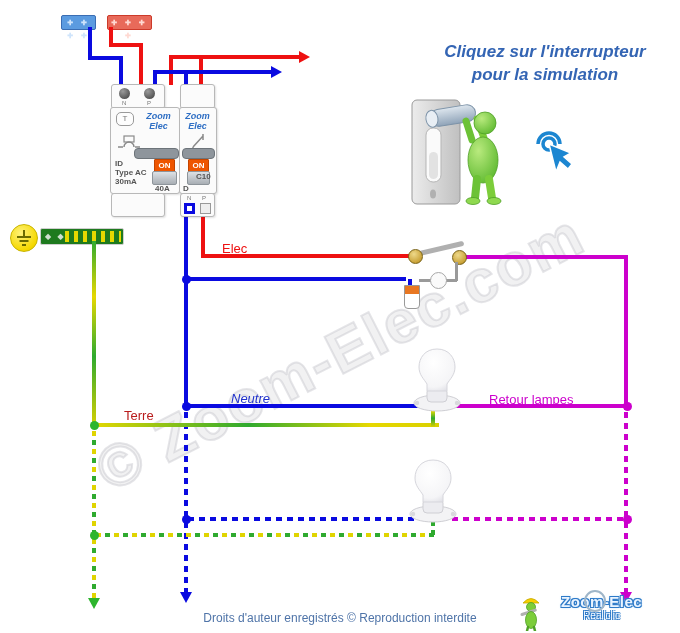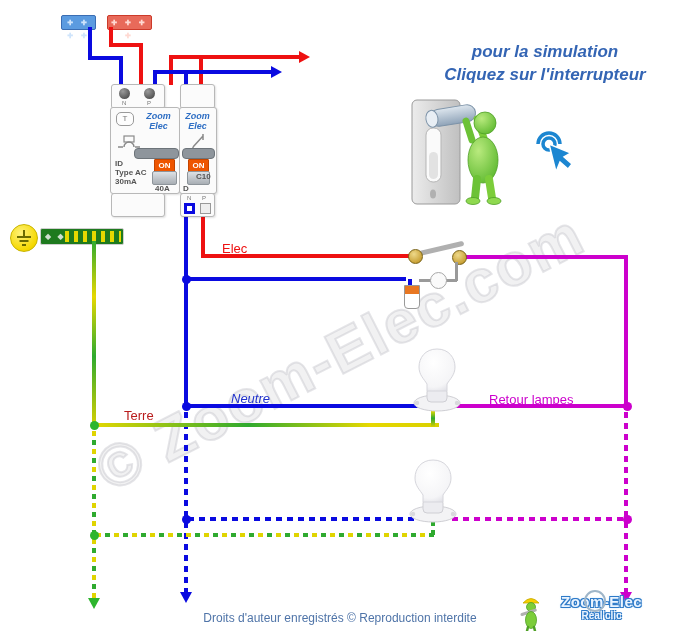--- a/index.html
+++ b/index.html
@@ -73,35 +73,35 @@
   .sw-lever{position:absolute;width:52px;height:5px;background:#b0b0b0;border-radius:3px;
        transform:rotate(-13deg);transform-origin:2px 2px;cursor:pointer;}
   .indic{position:absolute;width:15px;height:15px;border-radius:50%;background:#fafafa;border:1px solid #a8a8a8;}
   .conn{position:absolute;width:14px;height:22px;background:#fff;border:1px solid #999;
        border-radius:0 0 4px 4px;overflow:hidden;}
   .conn::before{content:"";position:absolute;left:0;top:0;right:0;height:8px;background:#e87722;}
   
   .logo{position:absolute;left:520px;top:593px;display:flex;align-items:flex-start;}
   .logo-name{font-size:15px;font-weight:bold;color:#eaf4ff;letter-spacing:0.5px;
        text-shadow:-1px -1px 0 #2d7ac8,1px -1px 0 #2d7ac8,-1px 1px 0 #2d7ac8,1px 1px 0 #2d7ac8,0 0 3px #7db7e8;}
-  .logo-tag{font-size:10px;font-weight:bold;color:#eaf4ff;text-align:center;
+  .logo-tag{font-size:10px;font-weight:normal;color:#eaf4ff;text-align:center;
        text-shadow:-1px -1px 0 #2d7ac8,1px -1px 0 #2d7ac8,-1px 1px 0 #2d7ac8,1px 1px 0 #2d7ac8;}
   .mag-circle{position:absolute;left:23px;top:-3px;width:18px;height:18px;border:2px solid #9fb6c9;
        border-radius:50%;pointer-events:none;}
 </style>
 </head>
 <body>
 
 <div class="canvas">
 
   <div class="watermark">© Zoom-Elec.com</div>
 
   <div class="title">
+    <div>Cliquez sur l'interrupteur</div>
     <div>pour la simulation</div>
-    <div>Cliquez sur l'interrupteur</div>
   </div>
 
   <div class="block neutral" style="left:61px;top:15px;width:33px;">✚ ✚ ✚ ✚</div>
   <div class="block phase" style="left:107px;top:15px;width:43px;">✚ ✚ ✚ ✚</div>
 
   <div class="earth-sym">
     <svg width="26" height="26" viewBox="0 0 26 26">
       <path d="M13 5 V12 M6 12 H20 M8.5 16 H17.5 M11 20 H15" stroke="#6b6b00" stroke-width="2" fill="none"></path>
     </svg>
   </div>

